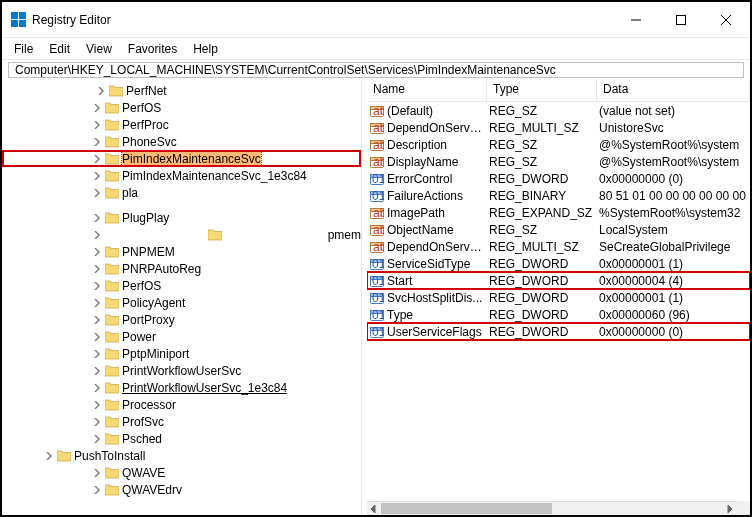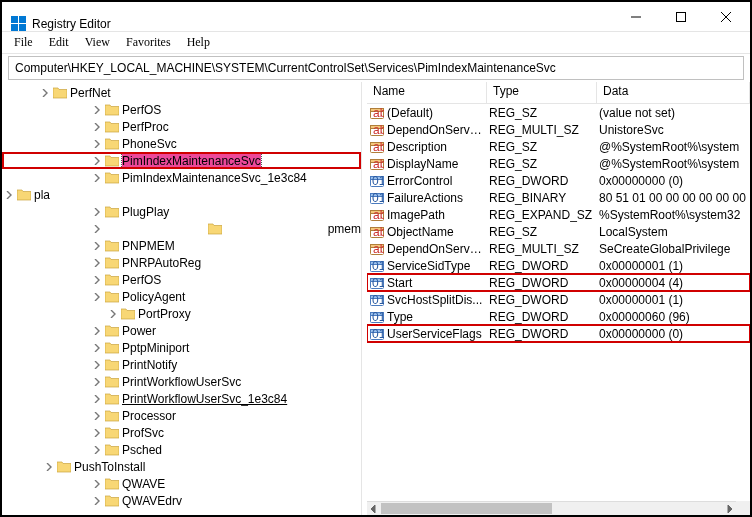--- a/index.html
+++ b/index.html
@@ -1,36 +1,36 @@
 <!DOCTYPE html>
 <html><head>
 <meta charset="utf-8">
 <style>
 * { box-sizing: border-box; margin: 0; padding: 0; font-family: "Segoe UI", Tahoma, sans-serif; font-size: 12px; }
 body { background: #fff; width: 752px; height: 517px; border: 2px solid #000; overflow: hidden; display: flex; flex-direction: column; }
-.titlebar { height: 30px; display: flex; align-items: flex-end; padding: 0 2px 0 8px; border-bottom: 1px solid #e5e5e5; }
+.titlebar { height: 36px; display: flex; align-items: center; padding: 0 2px 0 8px; border-bottom: 1px solid #e5e5e5; }
 .titlebar .appicon { width: 16px; height: 16px; display: flex; flex-wrap: wrap; margin-right: 6px; }
 .titlebar .appicon span { width: 7px; height: 7px; background: #0078d4; margin: 0.5px; }
 .titlebar .title { flex: 1; }
 .winbtn { width: 45px; height: 28px; display: flex; align-items: center; justify-content: center; cursor: pointer; }
 .winbtn svg { width: 10px; height: 10px; stroke: #000; stroke-width: 1; fill: none; }
 .menubar { height: 22px; display: flex; align-items: center; padding: 0 4px; border-bottom: 1px solid #e5e5e5; }
-.menubar .mitem { padding: 2px 8px; cursor: pointer; font-family: Liberation Serif, serif; }
-.addr { height: 24px; border: 1px solid #c0c0c0; margin: 2px 6px; padding: 2px 6px; display: flex; align-items: center; overflow: hidden; white-space: nowrap; }
+.menubar .mitem { padding: 2px 8px; cursor: pointer; }
+.addr { height: 16px; border: 1px solid #c0c0c0; margin: 2px 6px; padding: 2px 6px; display: flex; align-items: center; overflow: hidden; white-space: nowrap; }
 .split { flex: 1; display: flex; min-height: 0; }
 .tree { width: 360px; border-right: 1px solid #e5e5e5; overflow: hidden; padding-top: 2px; position: relative; }
 .splitter { width: 5px; cursor: ew-resize; background: transparent; }
 .vals { flex: 1; display: flex; flex-direction: column; min-width: 0; position: relative; }
 .tree-row { display: flex; align-items: center; height: 17px; white-space: nowrap; cursor: pointer; }
 .tw { width: 14px; height: 14px; display: inline-flex; align-items: center; justify-content: center; }
 .tw svg { width: 8px; height: 8px; stroke: #777; stroke-width: 1.4; fill: none; }
 .fld { width: 16px; height: 14px; display: inline-flex; align-items: center; justify-content: center; margin-right: 2px; }
 .fld svg { width: 14px; height: 12px; }
 .tree-row.sel { position: relative; }
-.tree-row.sel .lbl { background: #ec4899; outline: 1px dotted #555; }
+.tree-row.sel .lbl { background: #fdba74; outline: 1px dotted #555; }
 .tree-row.hl { outline: 2px solid #d00000; outline-offset: -2px; }
 .valhead { height: 22px; display: flex; border-bottom: 1px solid #e5e5e5; }
 .valhead .col { padding: 2px 6px; border-right: 1px solid #e5e5e5; cursor: pointer; }
 .valhead .col.name { width: 120px; }
 .valhead .col.type { width: 110px; }
 .valhead .col.data { flex: 1; }
 .vrows { flex: 1; overflow: hidden; }
 .vrow { display: flex; height: 17px; align-items: center; white-space: nowrap; cursor: pointer; }
 .vrow.hl { outline: 2px solid #d00000; outline-offset: -1px; }
 .vicon { width: 16px; height: 14px; display: inline-flex; align-items: center; justify-content: center; margin: 0 2px; }
@@ -80,21 +80,21 @@
   <div class="mitem">Favorites</div>
   <div class="mitem">Help</div>
 </div>
 
 <div class="addr">
     <span>Computer\HKEY_LOCAL_MACHINE\SYSTEM\CurrentControlSet\Services\PimIndexMaintenanceSvc</span>
   </div>
 
 <div class="split">
   <div class="tree" id="tree">
-      <div class="tree-row" style="padding-left: 36px;">
+      <div class="tree-row" style="padding-left: 92px;">
         <span class="tw">
           <svg viewBox="0 0 8 8">
             <path d="M2 0 L6 4 L2 8"></path>
           </svg>
         </span>
         <span class="fld">
           <svg viewBox="0 0 14 12">
             <path d="M0 1 L5 1 L6 2.5 L14 2.5 L14 11 L0 11 Z" fill="#f8d775" stroke="#caa43d" stroke-width="0.7"></path>
           </svg>
         </span>
@@ -158,34 +158,34 @@
             <path d="M2 0 L6 4 L2 8"></path>
           </svg>
         </span>
         <span class="fld">
           <svg viewBox="0 0 14 12">
             <path d="M0 1 L5 1 L6 2.5 L14 2.5 L14 11 L0 11 Z" fill="#f8d775" stroke="#caa43d" stroke-width="0.7"></path>
           </svg>
         </span>
         <span class="lbl">PimIndexMaintenanceSvc_1e3c84</span>
       </div>
-      <div class="tree-row" style="">
+      <div class="tree-row" style="padding-left: 88px;">
         <span class="tw">
           <svg viewBox="0 0 8 8">
             <path d="M2 0 L6 4 L2 8"></path>
           </svg>
         </span>
         <span class="fld">
           <svg viewBox="0 0 14 12">
             <path d="M0 1 L5 1 L6 2.5 L14 2.5 L14 11 L0 11 Z" fill="#f8d775" stroke="#caa43d" stroke-width="0.7"></path>
           </svg>
         </span>
         <span class="lbl">pla</span>
       </div>
-      <div class="tree-row" style="padding-left: 88px;">
+      <div class="tree-row" style="padding-left: 88px; margin-top: 8px;">
         <span class="tw">
           <svg viewBox="0 0 8 8">
             <path d="M2 0 L6 4 L2 8"></path>
           </svg>
         </span>
         <span class="fld">
           <svg viewBox="0 0 14 12">
             <path d="M0 1 L5 1 L6 2.5 L14 2.5 L14 11 L0 11 Z" fill="#f8d775" stroke="#caa43d" stroke-width="0.7"></path>
           </svg>
         </span>
@@ -249,21 +249,21 @@
             <path d="M2 0 L6 4 L2 8"></path>
           </svg>
         </span>
         <span class="fld">
           <svg viewBox="0 0 14 12">
             <path d="M0 1 L5 1 L6 2.5 L14 2.5 L14 11 L0 11 Z" fill="#f8d775" stroke="#caa43d" stroke-width="0.7"></path>
           </svg>
         </span>
         <span class="lbl">PolicyAgent</span>
       </div>
-      <div class="tree-row" style="padding-left: 88px; margin-left: 16px;">
+      <div class="tree-row" style="padding-left: 88px;">
         <span class="tw">
           <svg viewBox="0 0 8 8">
             <path d="M2 0 L6 4 L2 8"></path>
           </svg>
         </span>
         <span class="fld">
           <svg viewBox="0 0 14 12">
             <path d="M0 1 L5 1 L6 2.5 L14 2.5 L14 11 L0 11 Z" fill="#f8d775" stroke="#caa43d" stroke-width="0.7"></path>
           </svg>
         </span>
@@ -287,33 +287,20 @@
           <svg viewBox="0 0 8 8">
             <path d="M2 0 L6 4 L2 8"></path>
           </svg>
         </span>
         <span class="fld">
           <svg viewBox="0 0 14 12">
             <path d="M0 1 L5 1 L6 2.5 L14 2.5 L14 11 L0 11 Z" fill="#f8d775" stroke="#caa43d" stroke-width="0.7"></path>
           </svg>
         </span>
         <span class="lbl">PptpMiniport</span>
-      </div>
-      <div class="tree-row" style="padding-left: 88px;">
-        <span class="tw">
-          <svg viewBox="0 0 8 8">
-            <path d="M2 0 L6 4 L2 8"></path>
-          </svg>
-        </span>
-        <span class="fld">
-          <svg viewBox="0 0 14 12">
-            <path d="M0 1 L5 1 L6 2.5 L14 2.5 L14 11 L0 11 Z" fill="#f8d775" stroke="#caa43d" stroke-width="0.7"></path>
-          </svg>
-        </span>
-        <span class="lbl">PrintNotify</span>
       </div>
       <div class="tree-row" style="padding-left: 88px;">
         <span class="tw">
           <svg viewBox="0 0 8 8">
             <path d="M2 0 L6 4 L2 8"></path>
           </svg>
         </span>
         <span class="fld">
           <svg viewBox="0 0 14 12">
             <path d="M0 1 L5 1 L6 2.5 L14 2.5 L14 11 L0 11 Z" fill="#f8d775" stroke="#caa43d" stroke-width="0.7"></path>

